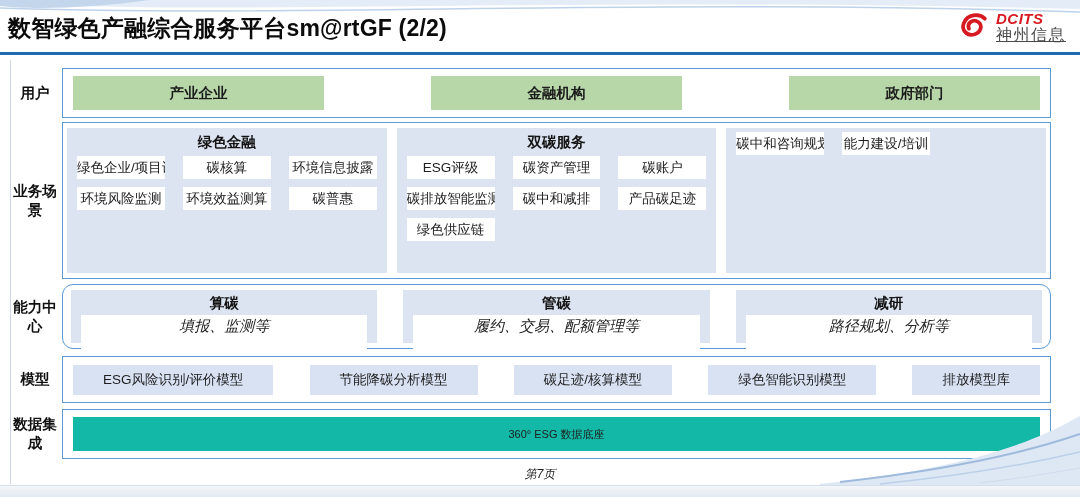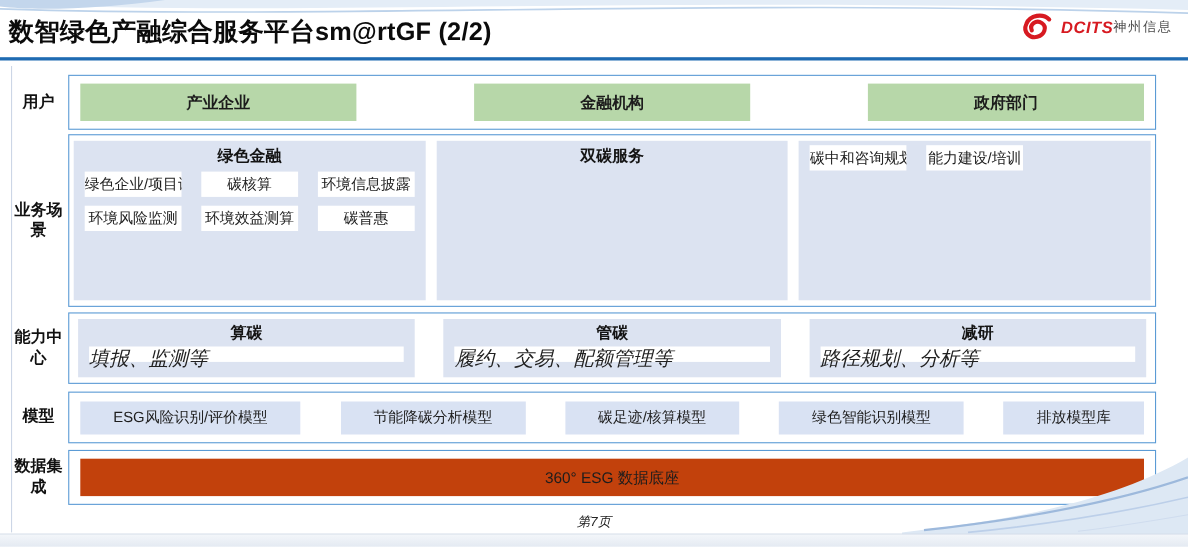--- a/index.html
+++ b/index.html
@@ -10,23 +10,23 @@
     color:#111;
   }
   .abs{position:absolute;}
   
   .slide-title{
     left:8px;top:13px;
     font-size:23px;font-weight:700;color:#0b0b0b;
     letter-spacing:0.2px;white-space:nowrap;
   }
   .logo{right:14px;top:11px;display:flex;align-items:center;gap:5px;}
-  .logo-text{display:flex;flex-direction:row;line-height:1.05;}
+  .logo-text{display:flex;flex-direction:column;line-height:1.05;}
   .logo-brand{color:#d71a21;font-weight:800;font-style:italic;font-size:15px;letter-spacing:0.5px;}
-  .logo-company{color:#4a4a4a;font-size:12px;letter-spacing:1.5px;}
+  .logo-company{color:#4a4a4a;font-size:16px;letter-spacing:1.5px;text-decoration:underline;}
   .title-underline{left:0;top:52px;width:1080px;height:3px;background:#1f6bb2;}
   .left-rule{left:10px;top:60px;height:424px;width:1px;background:#ccd6e6;}
 
   
   .row{
     left:62px;width:989px;background:#fff;
     border:1.5px solid #5b9bd5;box-sizing:border-box;
   }
   .row-label{
     left:8px;width:54px;display:flex;align-items:center;justify-content:center;
@@ -45,40 +45,40 @@
   .row-scenarios{top:122px;height:157px;display:flex;gap:10px;padding:5px 4px;}
   .scol{flex:1;background:#dce3f1;padding:4px 10px 8px;box-sizing:border-box;}
   .scol-title{text-align:center;font-weight:700;font-size:14.5px;height:21px;line-height:21px;margin-bottom:3px;color:#141414;}
   .sgrid{display:grid;grid-template-columns:1fr 1fr 1fr;gap:8px 18px;}
   .scell{
     background:#ffffff;height:23px;line-height:23px;text-align:center;
     font-size:13.5px;color:#202020;white-space:nowrap;overflow:hidden;
   }
 
   
-  .row-caps{top:284px;height:65px;display:flex;gap:26px;padding:5px 8px;}
+  .row-caps{top:284px;height:65px;display:flex;gap:26px;padding:5px 8px;border-radius:11px;}
   .cap-box{flex:1;background:#dce3f1;padding:3px 10px 5px;box-sizing:border-box;}
   .cap-title{text-align:center;font-weight:700;font-size:14.5px;height:20px;line-height:20px;color:#141414;}
   .cap-desc{
-    background:#fff;height:14px;line-height:22px;margin-top:2px;
-    font-size:18px;font-style:italic;color:#222;
+    background:#fff;height:40px;line-height:22px;margin-top:2px;
+    text-align:center;font-size:15px;font-style:italic;color:#222;
   }
 
   
   .row-models{top:356px;height:47px;display:flex;align-items:center;justify-content:space-between;padding:12px 10px;}
   .model-box{
     background:#d9e2f3;height:30px;line-height:30px;padding:0 30px;
     font-size:13.5px;color:#1d1d1d;white-space:nowrap;
   }
 
   
   .row-data{top:409px;height:50px;display:flex;align-items:center;padding:0 10px;}
   .data-box{
-    flex:1;background:#c2410c;height:34px;line-height:34px;
-    text-align:center;font-size:14px;color:#1d1d1d;
+    flex:1;background:#14b8a6;height:34px;line-height:34px;
+    text-align:center;font-size:11px;color:#1d1d1d;
   }
 
   
   .page-number{left:0;top:466px;width:1080px;text-align:center;font-size:12px;font-style:italic;color:#222;}
   .footer-band{
     left:0;bottom:0;width:1080px;height:11px;
     background:linear-gradient(#f3f6fa,#e4eaf2);
     border-top:1px solid #d6deea;
   }
 </style>
@@ -123,20 +123,29 @@
       <div class="scell">碳核算</div>
       <div class="scell">环境信息披露</div>
       <div class="scell">环境风险监测</div>
       <div class="scell">环境效益测算</div>
       <div class="scell">碳普惠</div>
     </div>
   </div>
 
   <div class="scol">
     <div class="scol-title">双碳服务</div>
+    <div class="sgrid">
+      <div class="scell">ESG评级</div>
+      <div class="scell">碳资产管理</div>
+      <div class="scell">碳账户</div>
+      <div class="scell">碳排放智能监测</div>
+      <div class="scell">碳中和减排</div>
+      <div class="scell">产品碳足迹</div>
+      <div class="scell">绿色供应链</div>
+    </div>
   </div>
 
   <div class="scol">
     <div class="sgrid">
       <div class="scell">碳中和咨询规划</div>
       <div class="scell">能力建设/培训</div>
     </div>
   </div>
 </div>
 

